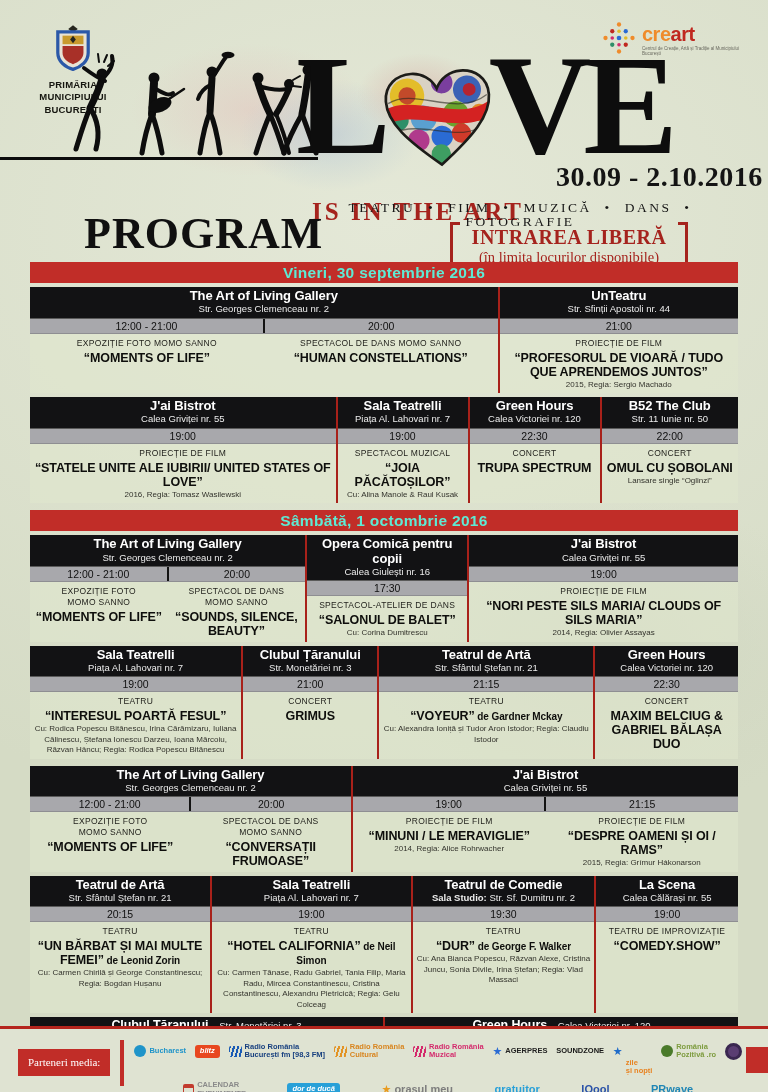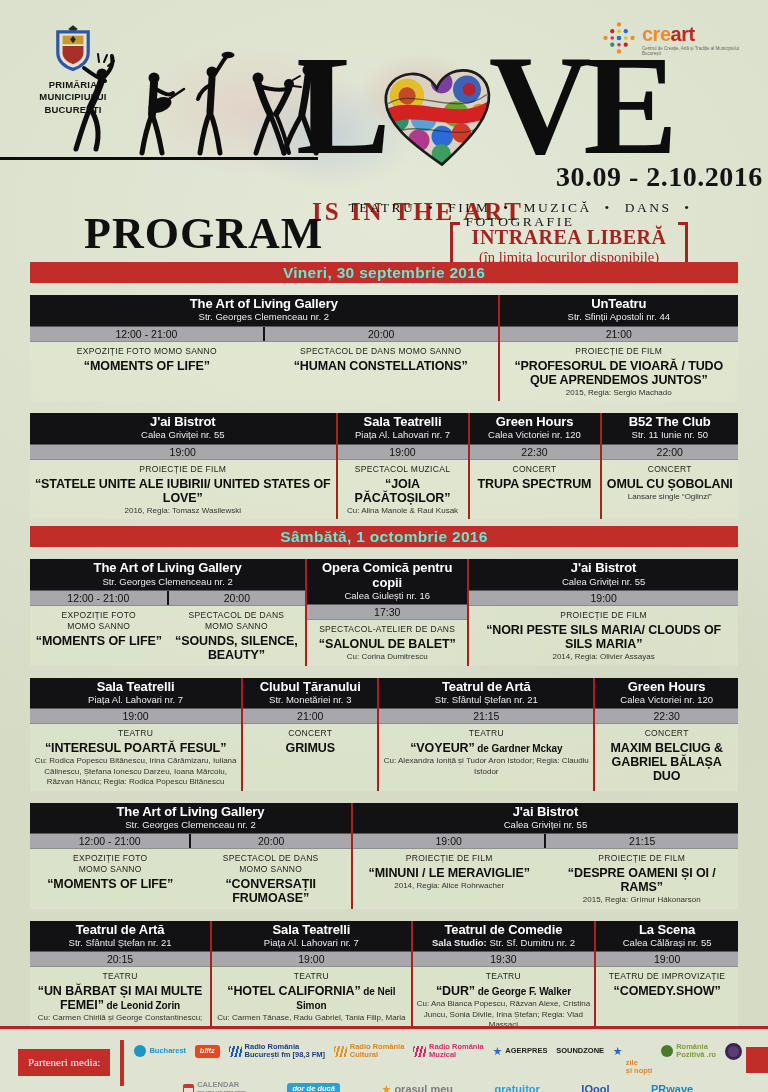--- a/index.html
+++ b/index.html
@@ -35,21 +35,21 @@
   .creart{position:absolute;right:16px;top:20px;display:flex;align-items:center;gap:5px;}
   .creart-text{line-height:1;}
   .creart-name{font:700 20px/1 "Liberation Sans",sans-serif;letter-spacing:-.5px;}
   .creart-name .c1{color:#ef8b2a;}.creart-name .c2{color:#c0281f;}
   .creart-cap{font:400 4.5px/1.2 "Liberation Sans",sans-serif;color:#6a6a60;width:110px;margin-top:2px;}
   
   .program{position:absolute;top:262px;left:30px;right:30px;}
   .day{margin-bottom:7px;}
   .day-banner{height:21px;background:#c12d28;color:#5eead4;font:700 15.5px/21px "Liberation Sans",sans-serif;
     text-align:center;letter-spacing:.3px;}
-  .prow{display:flex;margin-top:12px;}
+  .prow{display:flex;margin-top:4px;}
   .venue{flex:1 1 0;display:flex;flex-direction:column;min-width:0;}
   .venue + .venue{border-left:2px solid #a8211a;}
   .vhead{background:#121214;color:#fff;text-align:center;padding:2px 2px 3px;min-height:27px;
     display:flex;flex-direction:column;justify-content:center;}
   .vname{font:700 13px/1.1 "Liberation Sans",sans-serif;letter-spacing:-.1px;}
   .vaddr{font:400 9.5px/1.2 "Liberation Sans",sans-serif;color:#ececec;}
   .vaddr b{font-weight:700;}
   .timebar{display:flex;background:#a8a8ac;border-top:1px solid #5a5a5a;border-bottom:1px solid #8e8e92;}
   .timecell{flex:1 1 0;text-align:center;font:400 10.5px/14px "Liberation Sans",sans-serif;color:#101010;}
   .timecell + .timecell{border-left:2px solid #131313;}

